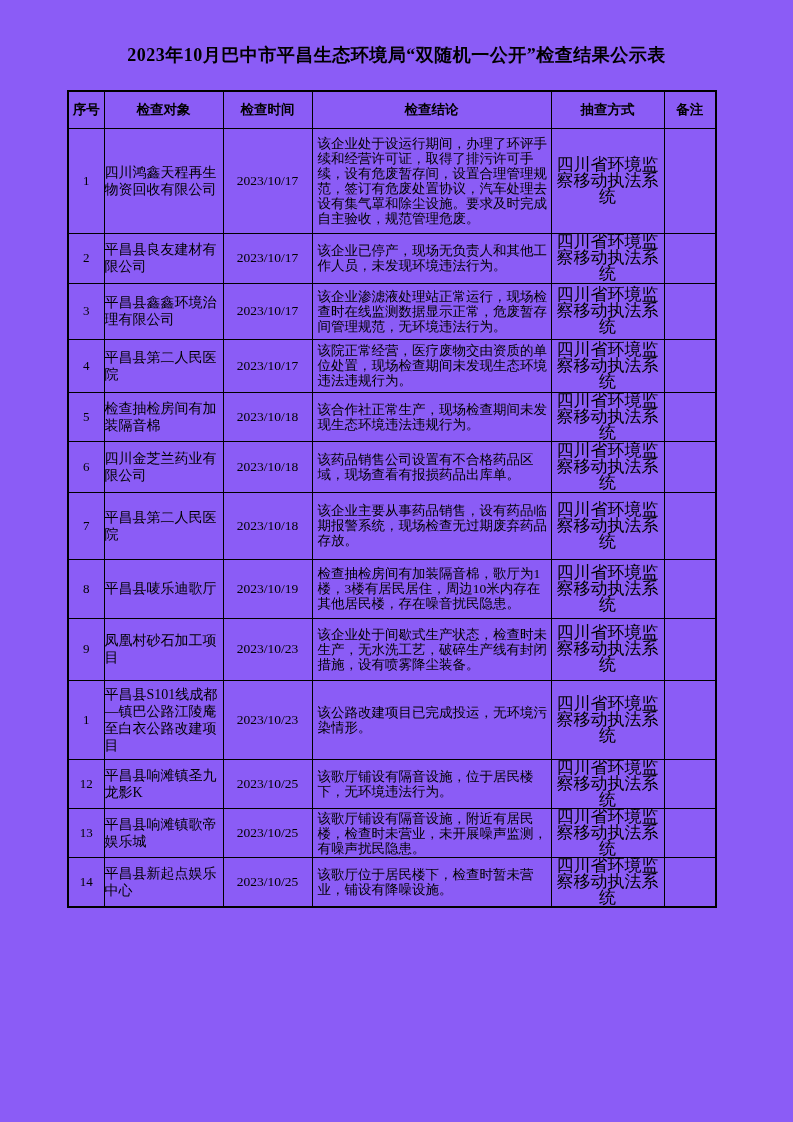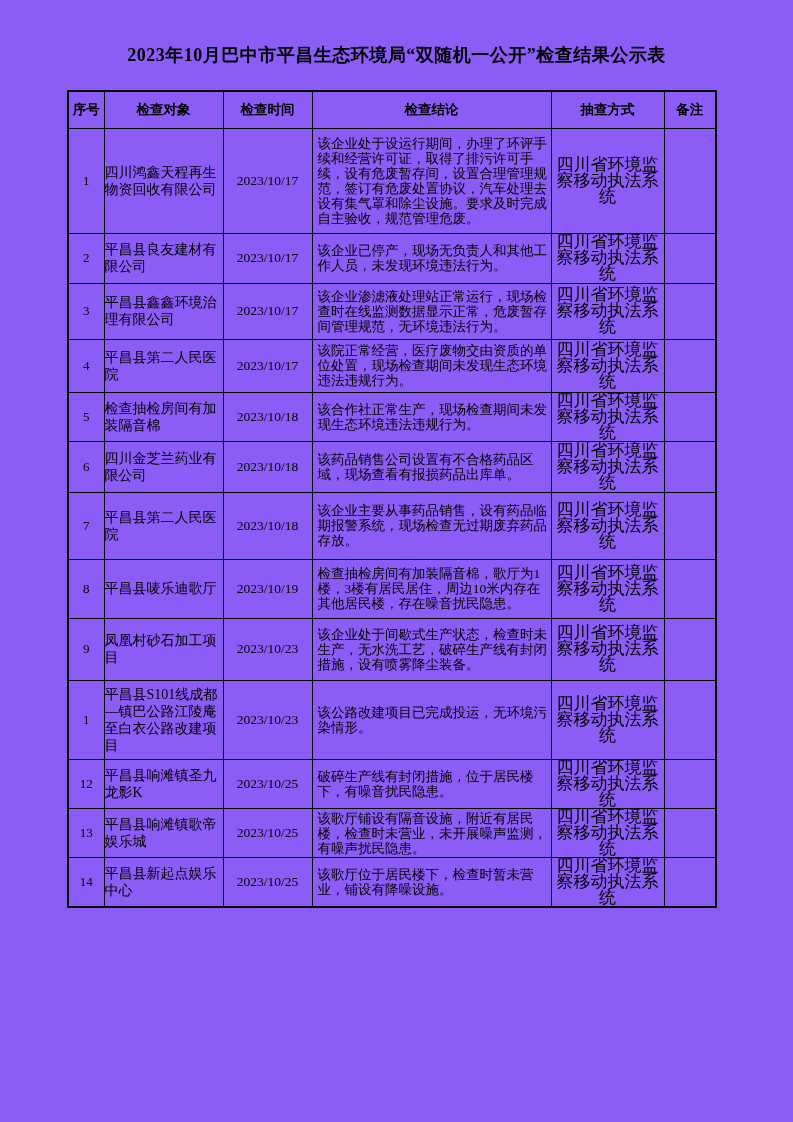--- a/index.html
+++ b/index.html
@@ -225,21 +225,21 @@
           </td>
         <td class="c-method">四川省环境监察移动执法系统</td>
         <td class="c-note"></td>
       </tr>
       <tr style="height:39px">
         <td class="c-no">12</td>
         <td class="c-target">平昌县响滩镇圣九龙影K</td>
         <td class="c-time">2023/10/25</td>
         <td class="c-concl">
             <div class="cw" style="height:37px">
-              <div class="ci">破碎生产线有封闭措施，位于居民楼下，有噪音扰民隐患。</div>
+              <div class="ci">该歌厅铺设有隔音设施，位于居民楼下，无环境违法行为。</div>
             </div>
           </td>
         <td class="c-method">四川省环境监察移动执法系统</td>
         <td class="c-note"></td>
       </tr>
       <tr style="height:46px">
         <td class="c-no">13</td>
         <td class="c-target">平昌县响滩镇歌帝娱乐城</td>
         <td class="c-time">2023/10/25</td>
         <td class="c-concl">

